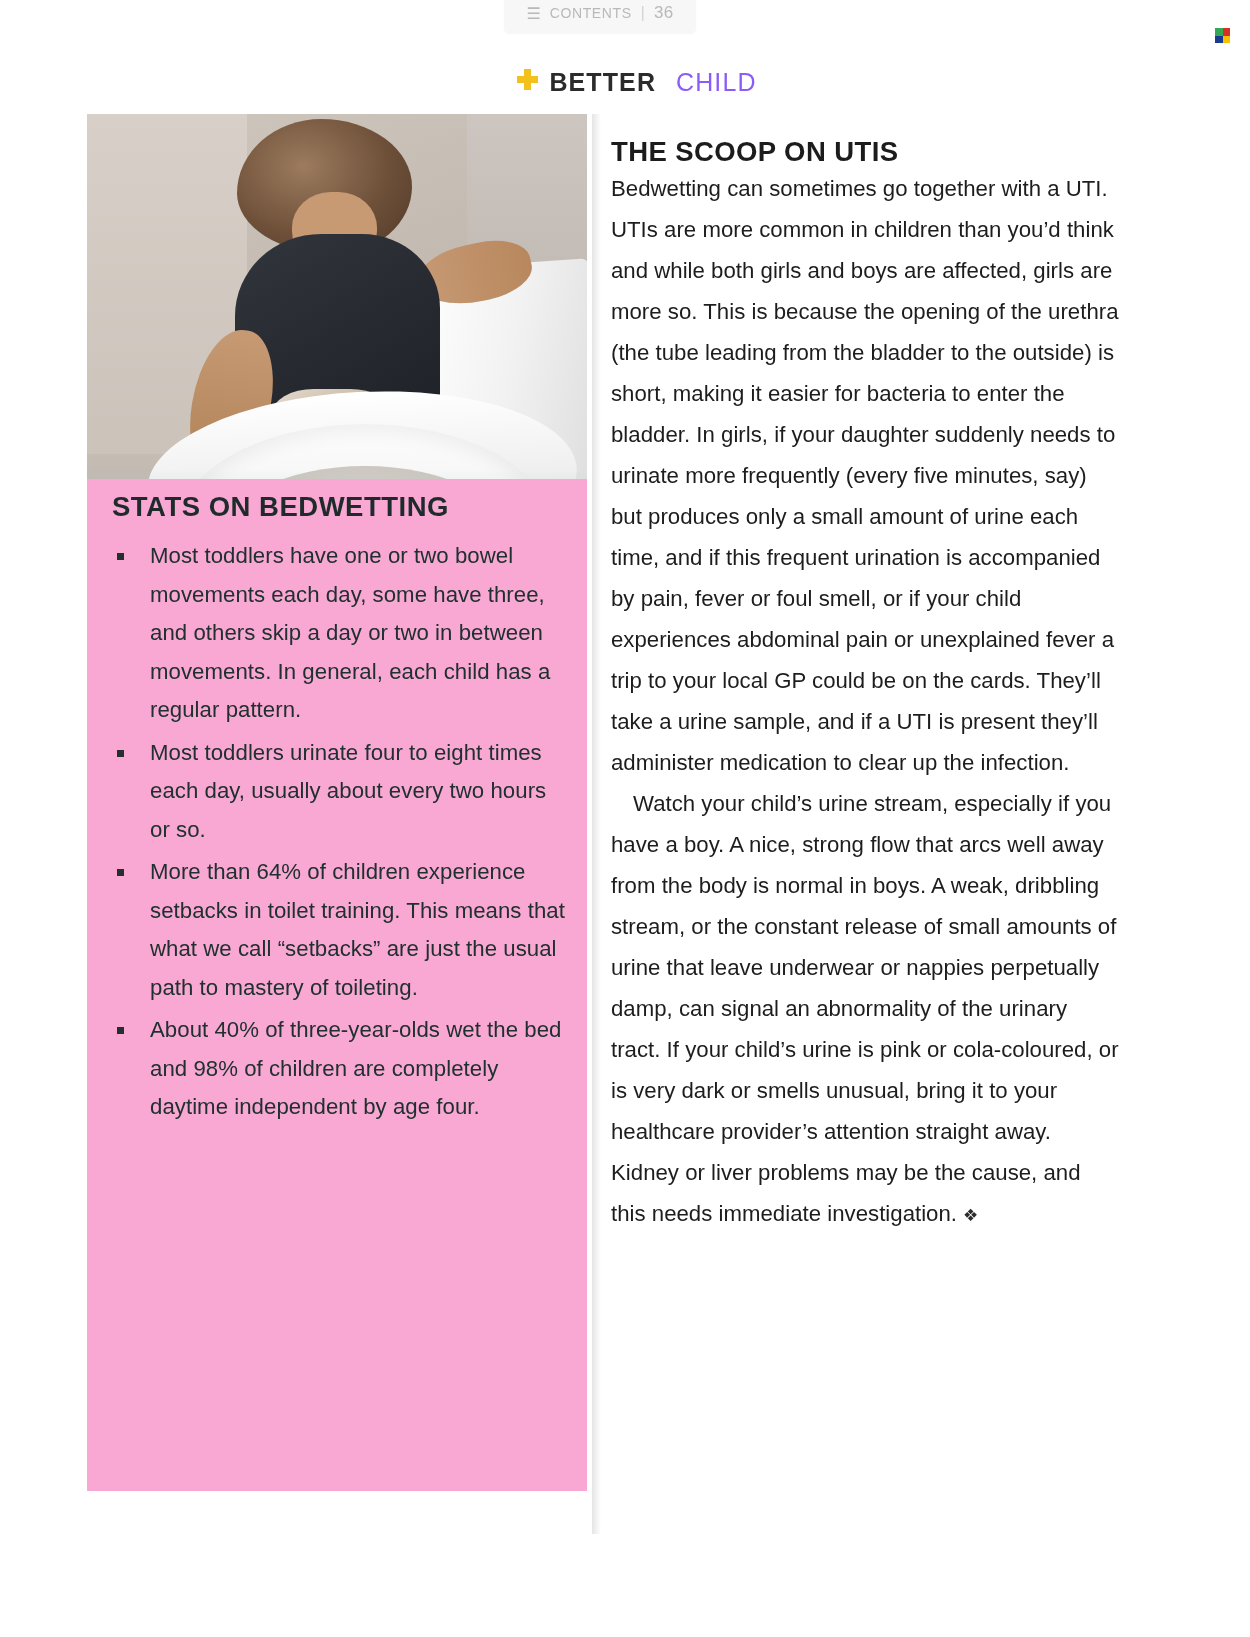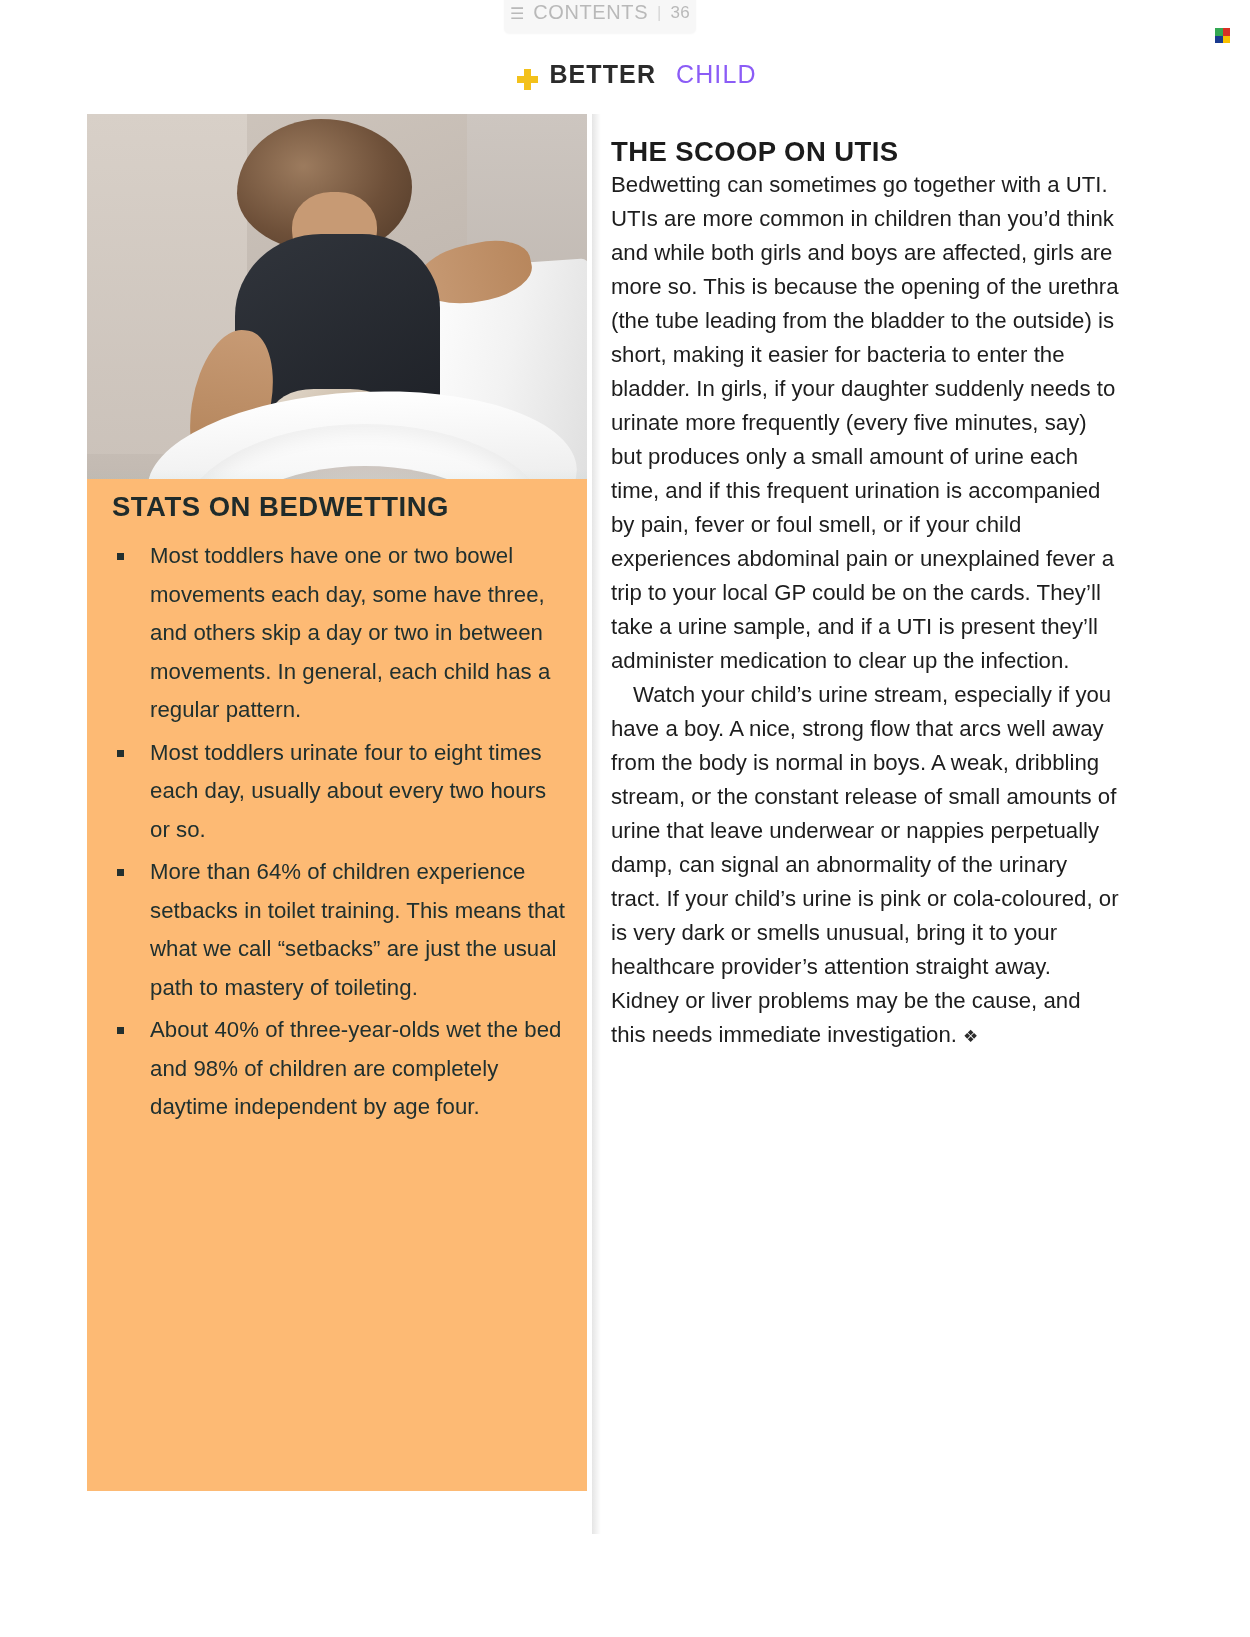--- a/index.html
+++ b/index.html
@@ -42,21 +42,21 @@
     box-shadow: 0 1px 2px rgba(0,0,0,0.04);
   }
   .contents-tab .hamburger {
     font-size: 16px;
     color: #b9b9b9;
     line-height: 1;
     position: relative;
     top: 1px;
   }
   .contents-tab .contents-label {
-    font-size: 20px;
+    font-size: 14px;
     letter-spacing: 0.6px;
     color: #b9b9b9;
   }
   .contents-tab .divider {
     color: #d6d6d6;
     font-size: 17px;
     font-weight: 300;
   }
   .contents-tab .page-num {
     font-size: 17px;
@@ -77,25 +77,25 @@
   }
   .corner-logo i { display: block; }
   .corner-logo .q1 { background: #34a853; }
   .corner-logo .q2 { background: #d93025; }
   .corner-logo .q3 { background: #1a3a8f; }
   .corner-logo .q4 { background: #f9c000; }
 
   
   .masthead {
     position: absolute;
-    top: 60px;
+    top: 68px;
     left: 0;
     width: 1250px;
     display: flex;
-    align-items: flex-end;
+    align-items: flex-start;
     justify-content: center;
     gap: 11px;
     padding-left: 24px;
   }
   .plus-icon {
     width: 21px;
     height: 21px;
     position: relative;
     display: inline-block;
     flex: none;
@@ -228,21 +228,21 @@
     background: linear-gradient(180deg, rgba(143,205,200,0) 0%, rgba(143,205,200,0.82) 72%, rgba(143,205,200,1) 100%);
   }
 
   
   .stats-panel {
     position: absolute;
     left: 0;
     top: 365px;
     width: 500px;
     height: 1012px;
-    background: #fdba74;
+    background: #f9a8d4;
     padding: 0;
   }
   .stats-inner {
     position: absolute;
     left: 25px;
     top: 0;
     width: 455px;
   }
   .stats-title {
     font-size: 27.5px;
@@ -279,21 +279,21 @@
     width: 508px;
   }
   .scoop-title {
     font-size: 27.5px;
     font-weight: bold;
     letter-spacing: 0.4px;
     color: #1c1c1c;
   }
   .body-para {
     font-size: 22.2px;
-    line-height: 34px;
+    line-height: 41px;
     color: #1d1d1d;
     letter-spacing: 0.02px;
     text-align: left;
   }
   .body-para.indented { text-indent: 22px; }
   .endglyph {
     font-size: 17px;
     color: #2b2b2b;
     padding-left: 6px;
   }

